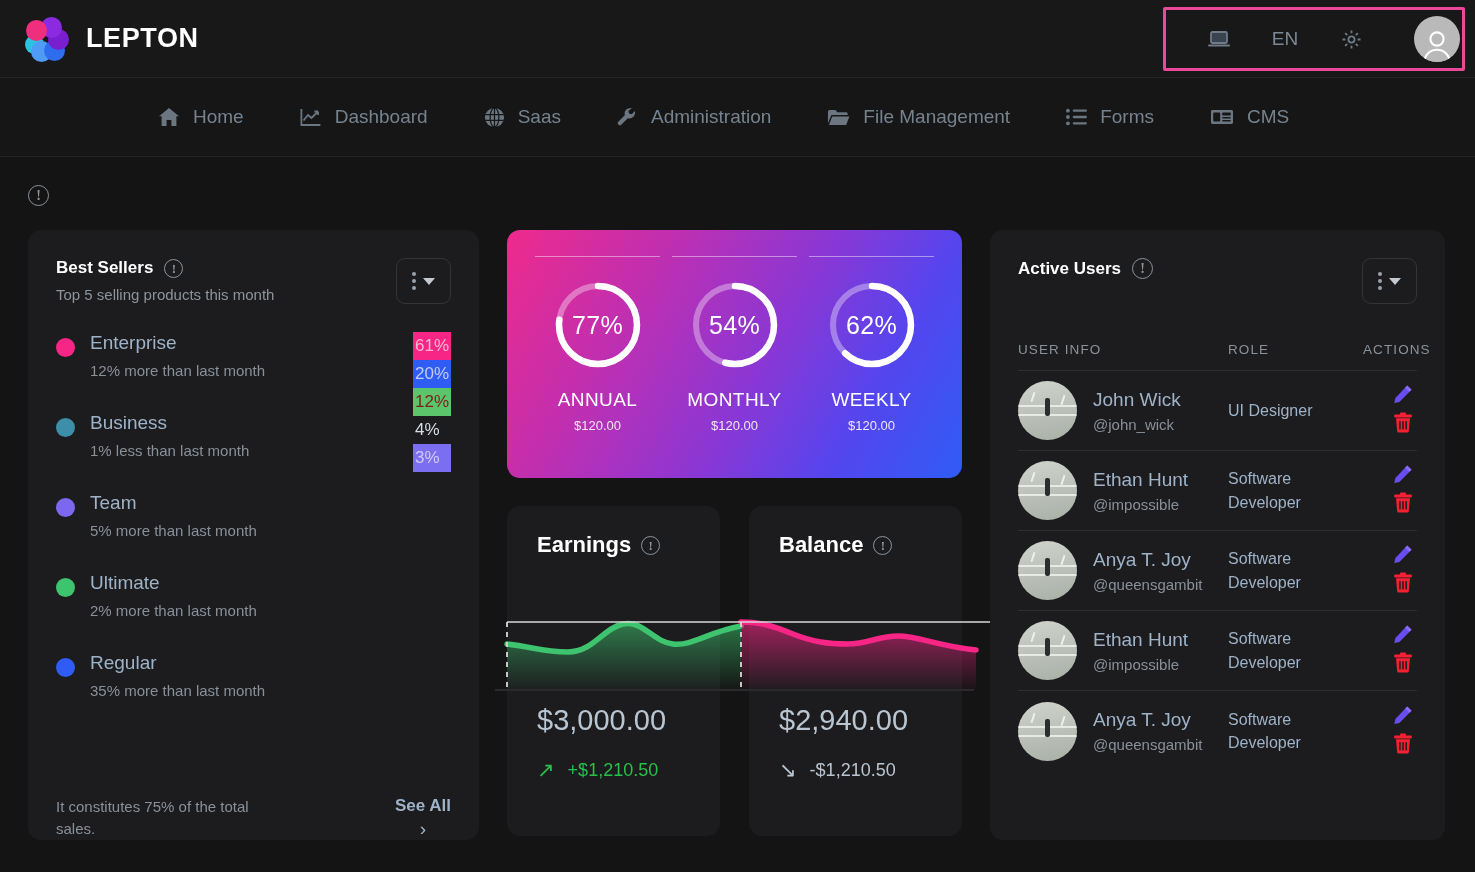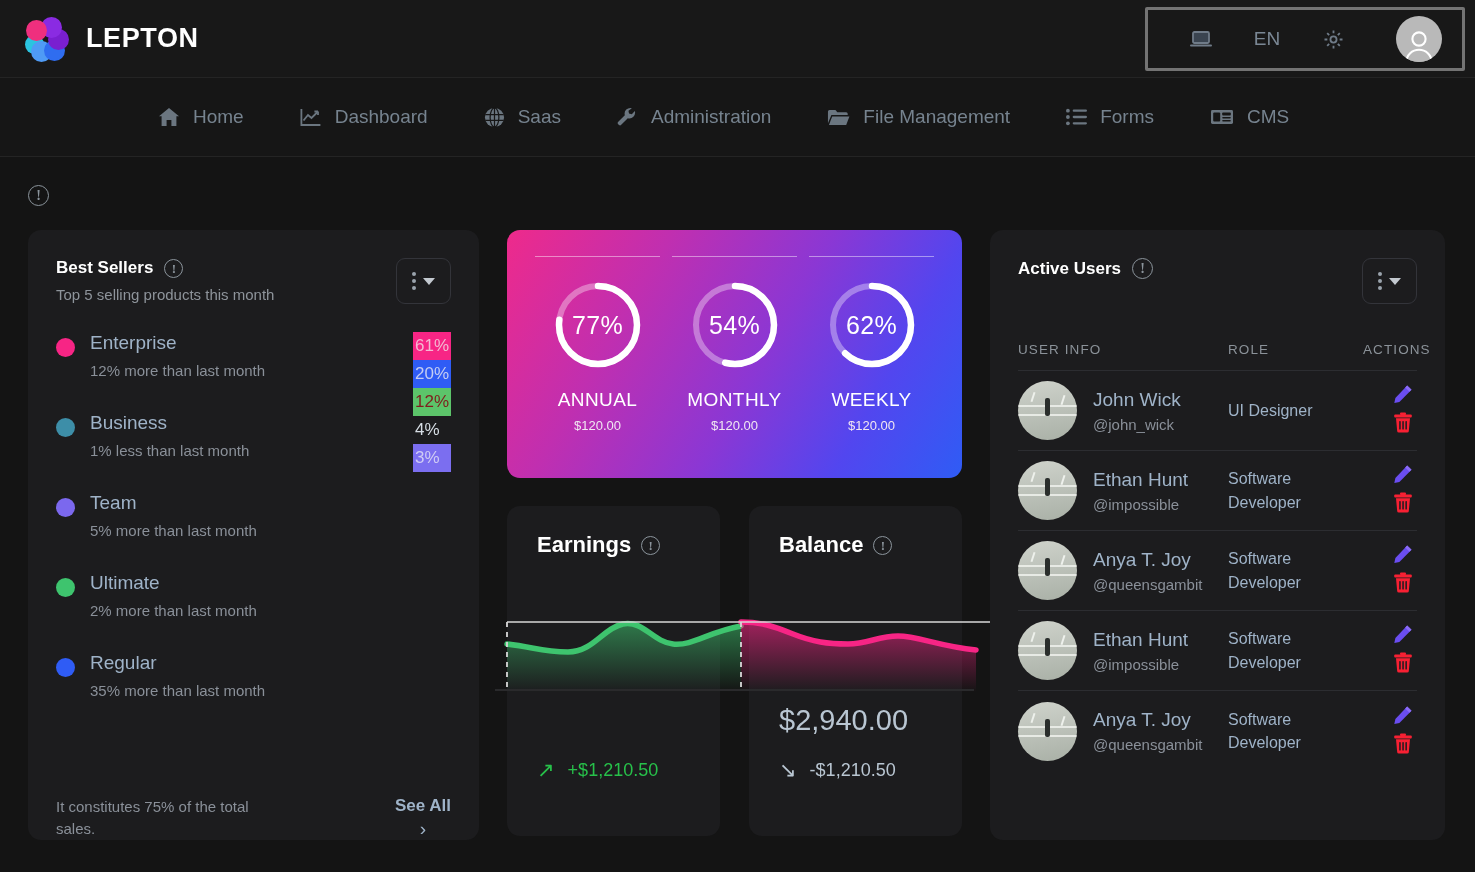--- a/index.html
+++ b/index.html
@@ -30,22 +30,22 @@
   .p4 { width: 21px; height: 21px; background: #2f6df0; left: 20px; top: 24px; z-index: 2;}
   .p5 { width: 21px; height: 21px; background: #4f9bf5; left: 7px;  top: 25px; z-index: 2;}
   .p6 { width: 19px; height: 19px; background: #2bc4e0; left: 1px;  top: 19px; z-index: 1;}
   .brand-name {
     color: #ffffff; font-size: 27px; font-weight: 700; letter-spacing: 0.6px;
   }
 
   .header-actions {
     position: absolute; right: 10px; top: 7px;
     height: 64px; display: flex; align-items: center; gap: 4px;
-    border: 3px solid #737373;
-    padding: 0 20px 0 22px;
+    border: 3px solid #ec4899;
+    padding: 0 2px 0 22px;
     border-radius: 2px;
   }
   .hdr-icon {
     width: 62px; display: flex; align-items: center; justify-content: center;
     color: #6f7b88; cursor: pointer;
   }
   .hdr-lang {
     color: #7a8794; font-size: 19px; width: 62px; text-align: center; cursor: pointer;
   }
   .avatar-btn {
@@ -470,20 +470,21 @@
         </div>
       </div>
 
       <div class="mini-row">
 
         <div class="mini-card">
           <div class="mini-title-wrap">
             <div class="mini-title">Earnings</div>
             <span class="info-circle">!</span>
           </div>
+          <div class="mini-amount">$3,000.00</div>
           <div class="mini-delta">
             <span class="delta-arrow up">↗</span>
             <span class="delta-text up">+$1,210.50</span>
           </div>
         </div>
 
         <div class="mini-card">
           <div class="mini-title-wrap">
             <div class="mini-title">Balance</div>
             <span class="info-circle">!</span>

